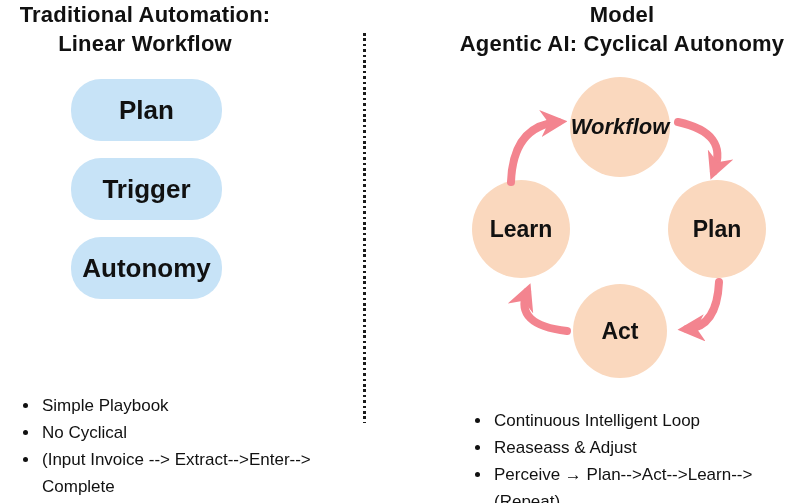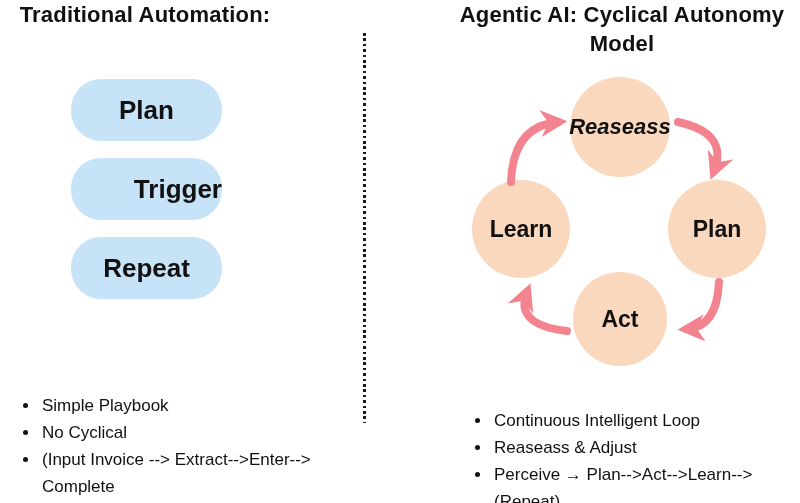--- a/index.html
+++ b/index.html
@@ -22,86 +22,87 @@
   .title-left{left:0;top:7;width:290;width:290px;}
   .title-right{left:452px;top:7;width:340px;}
   
   .step-box{
     position:absolute;left:71px;width:151px;height:62px;
     background:var(--box-blue);border-radius:30px;
     display:flex;align-items:center;justify-content:center;
     font-weight:700;font-size:26px;
   }
   .step-plan{top:79px;}
-  .step-trigger{top:158px;justify-content:flex-end;}
+  .step-trigger{top:158px;}
   .step-execute{top:237px;}
   .step-end{top:316px;}
   
   .divider{
     position:absolute;left:363px;top:33px;width:3px;height:390px;
     background:repeating-linear-gradient(
       to bottom,var(--divider-dark) 0px,var(--divider-dark) 2.6px,
       transparent 2.6px,transparent 5.4px);
   }
   
   .circle{
     position:absolute;background:var(--circle-peach);border-radius:50%;
     display:flex;align-items:center;justify-content:center;
     font-weight:700;font-size:23px;
   }
   .circle-perceive{left:570px;top:77px;width:100px;height:100px;font-style:italic;font-size:22px;}
   .circle-plan{left:668px;top:180px;width:98px;height:98px;}
   .circle-learn{left:472px;top:180px;width:98px;height:98px;}
-  .circle-act{left:573px;top:272px;width:94px;height:94px;}
+  .circle-act{left:573px;top:284px;width:94px;height:94px;}
   .cycle-arrows{position:absolute;left:430px;top:60px;width:370px;height:330px;}
   .arrow{fill:none;stroke:var(--arrow-pink);stroke-width:8;stroke-linecap:round;}
   .cycle-arrows marker path{fill:var(--arrow-pink);}
   
   .bullets{
     position:absolute;margin:0;padding:0 0 0 20px;
     font-size:17px;line-height:27px;list-style:disc;
   }
   .bullets-left{left:20px;top:392px;width:330px;}
   .bullets-right{left:472px;top:407px;width:296px;}
   .bullets li{padding-left:2px;}
 </style>
 </head>
 <body>
 
 <div class="canvas">
 
   <div class="panel-title title-left">
     <div>Traditional Automation:</div>
+    <div>Linear Workflow</div>
   </div>
 
   <div class="step-box step-plan">
     <span>Plan</span>
   </div>
   <div class="step-box step-trigger">
     <span>Trigger</span>
   </div>
   <div class="step-box step-execute">
-    <span>Repeat</span>
+    <span>Autonomy</span>
   </div>
 
   <ul class="bullets bullets-left">
     <li>Simple Playbook</li>
     <li>No Cyclical</li>
     <li>(Input Invoice --&gt; Extract--&gt;Enter--&gt; Complete</li>
   </ul>
 
   <div class="divider"></div>
 
   <div class="panel-title title-right">
+    <div>Model</div>
     <div>Agentic AI: Cyclical Autonomy</div>
-    <div>Model</div>
   </div>
 
   <div class="circle circle-perceive">
-    <span>Reaseass</span>
+    <span>Workflow</span>
   </div>
   <div class="circle circle-plan">
     <span>Plan</span>
   </div>
   <div class="circle circle-act">
     <span>Act</span>
   </div>
   <div class="circle circle-learn">
     <span>Learn</span>
   </div>

